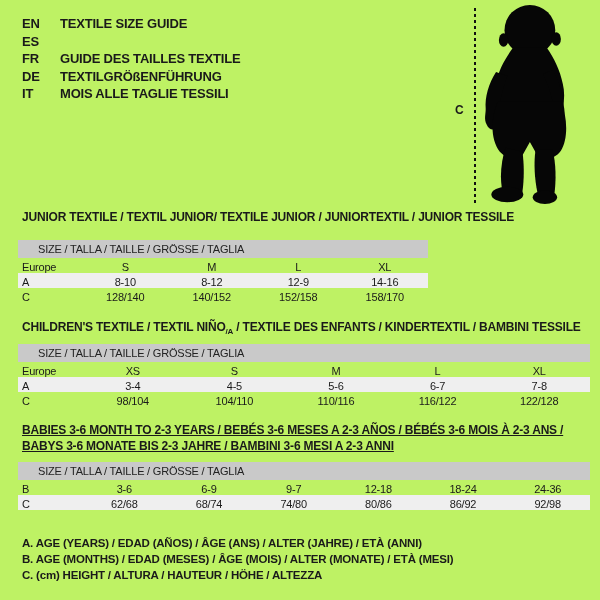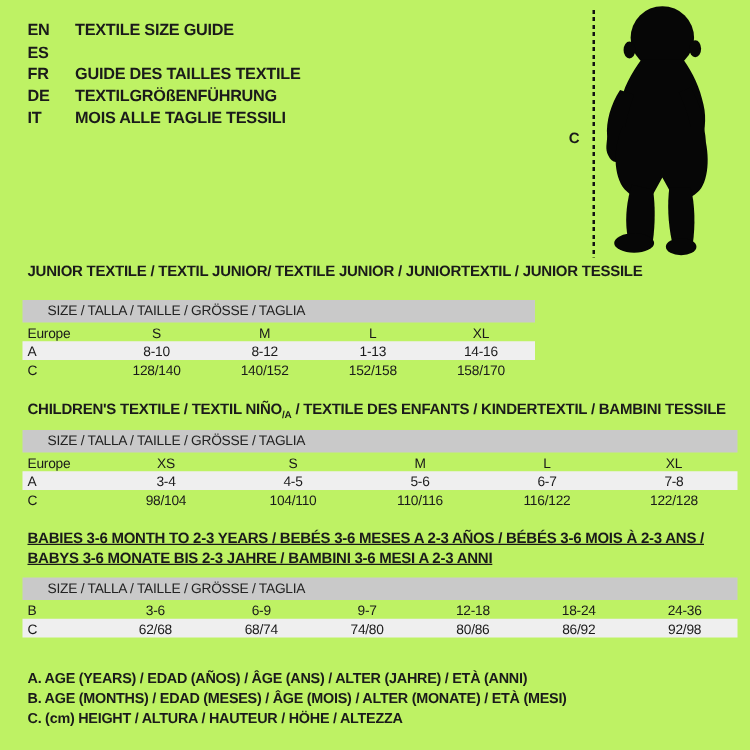--- a/index.html
+++ b/index.html
@@ -99,21 +99,21 @@
       <span class="lbl">Europe</span>
       <span class="val">S</span>
       <span class="val">M</span>
       <span class="val">L</span>
       <span class="val">XL</span>
     </div>
     <div class="trow alt">
       <span class="lbl">A</span>
       <span class="val">8-10</span>
       <span class="val">8-12</span>
-      <span class="val">1-13</span>
+      <span class="val">12-9</span>
       <span class="val">14-16</span>
     </div>
     <div class="trow">
       <span class="lbl">C</span>
       <span class="val">128/140</span>
       <span class="val">140/152</span>
       <span class="val">152/158</span>
       <span class="val">158/170</span>
     </div>
   </div>

